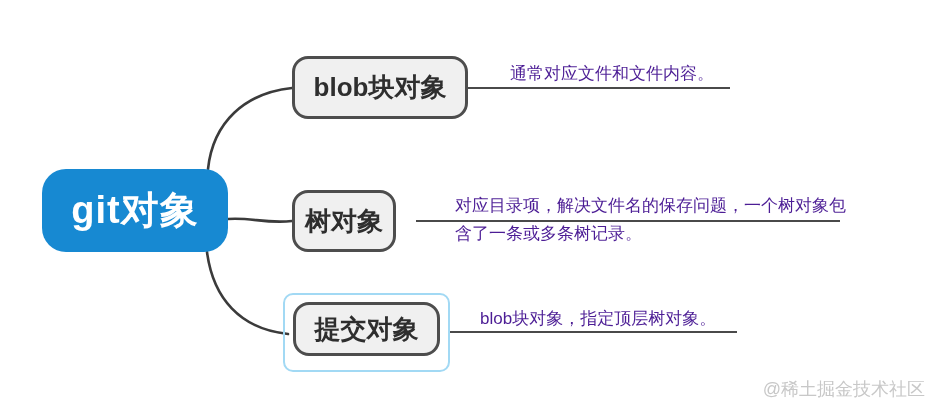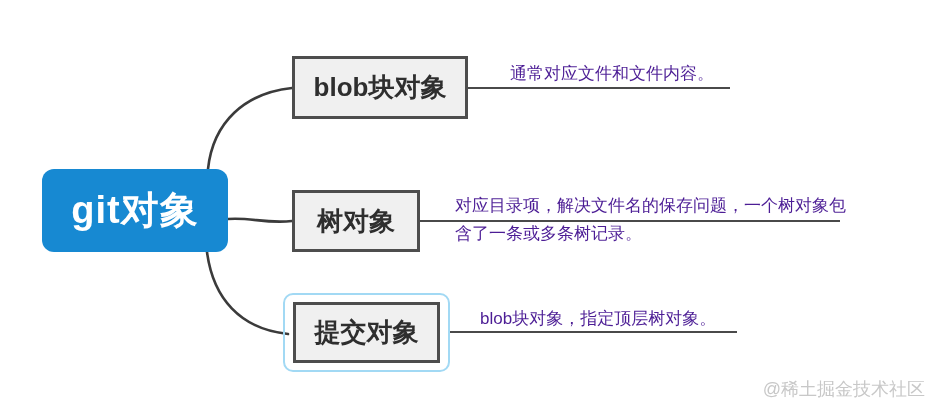--- a/index.html
+++ b/index.html
@@ -23,37 +23,37 @@
     position:absolute;
     display:flex;
     align-items:center;
     justify-content:center;
     box-sizing:border-box;
     cursor:pointer;
   }
   .root-node{
     left:42px;top:169px;width:186px;height:83px;
     background:#1789d2;
-    border-radius:12px;
+    border-radius:24px;
     color:#ffffff;
     font-size:38px;
     font-weight:bold;
     letter-spacing:1px;
   }
   .child-node{
     background:#f0f0f0;
     border:3px solid #4d4d4d;
-    border-radius:0;
+    border-radius:16px;
     color:#2e2e2e;
     font-weight:bold;
     font-size:26px;
   }
   .node-blob{left:292px;top:56px;width:176px;height:63px;}
-  .node-tree{left:292px;top:190px;width:128px;height:62px;}
-  .node-commit{left:293px;top:302px;width:147px;height:61px;}
+  .node-tree{left:292px;top:190px;width:104px;height:62px;}
+  .node-commit{left:293px;top:302px;width:147px;height:54px;}
   .selection-outline{
     position:absolute;
     left:283px;top:293px;width:167px;height:79px;
     border:2px solid #a2d9f4;
     border-radius:10px;
     box-sizing:border-box;
     background:transparent;
   }
   .note{
     position:absolute;

